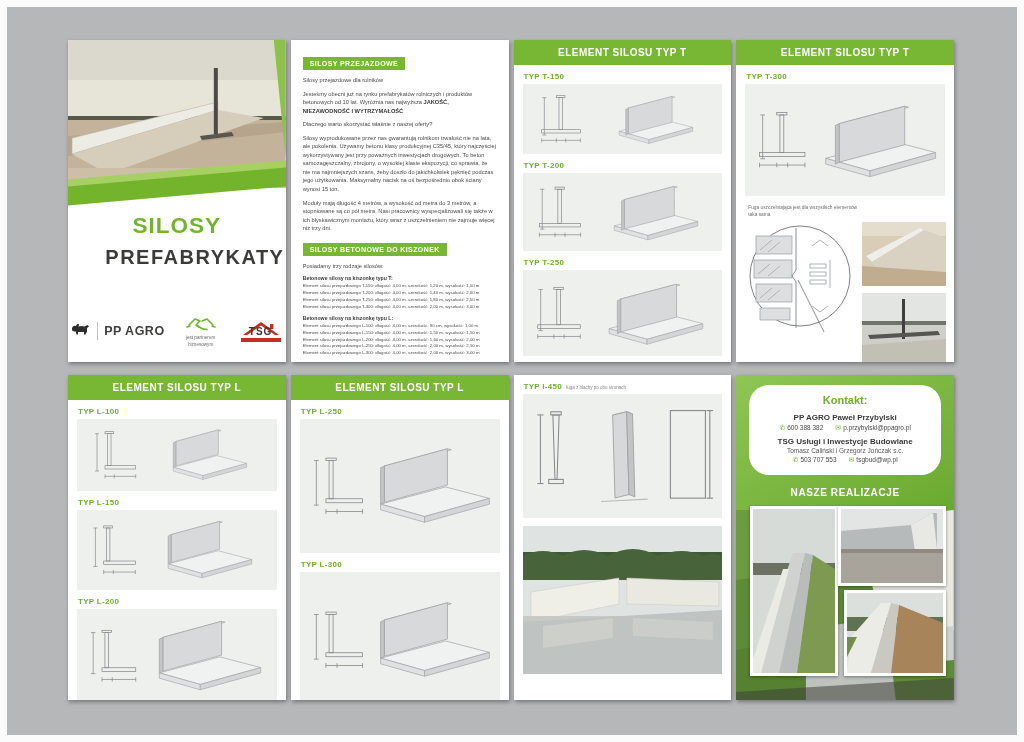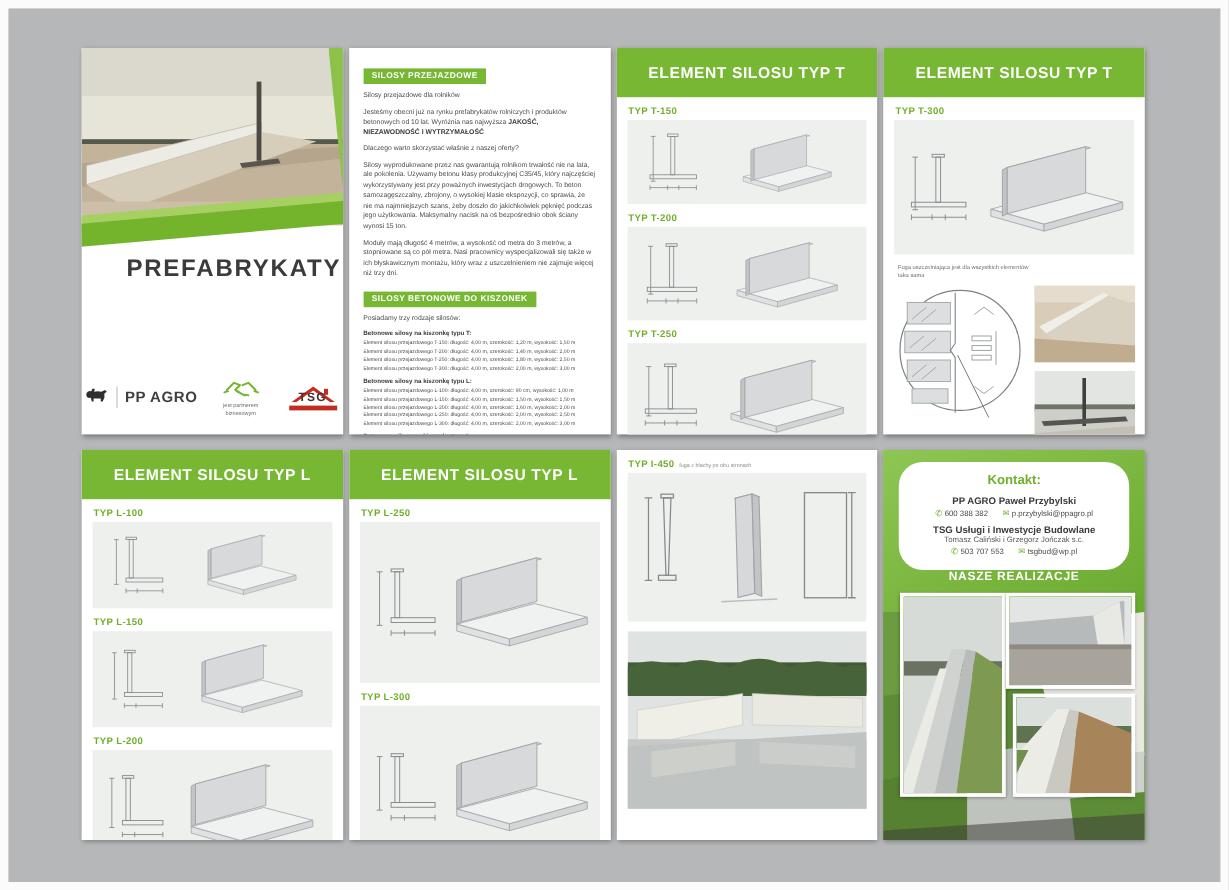--- a/index.html
+++ b/index.html
@@ -1,21 +1,21 @@
 <!DOCTYPE html>
 <html><head>
 <meta charset="utf-8">
 <style>
   html,body{margin:0;padding:0;}
   body{width:1024px;height:742px;position:relative;font-family:"Liberation Sans","DejaVu Sans",sans-serif;overflow:hidden;}
   .sheet{position:absolute;inset:0;background:#b6b7b9;border:7px solid #fbfbfb;box-sizing:border-box;}
   .panels{position:absolute;left:61px;top:33px;width:886px;height:660px;display:grid;
           grid-template-columns:repeat(4,1fr);grid-template-rows:322px 325px;column-gap:5px;row-gap:13px;}
   .panel{background:#fff;box-shadow:1px 2px 4px rgba(40,40,40,.45);overflow:hidden;position:relative;box-sizing:border-box;}
-  .gbar{height:41px;background:#77b733;color:#fff;font-weight:bold;font-size:13px;letter-spacing:.5px;
+  .gbar{height:25px;background:#77b733;color:#fff;font-weight:bold;font-size:10px;letter-spacing:.5px;
         display:flex;align-items:center;justify-content:center;}
   
   .cover-photo{position:relative;height:148px;overflow:hidden;}
   .cover-wedge{position:absolute;top:0;right:0;width:12px;height:118px;background:#8cc248;
         clip-path:polygon(100% 0,100% 100%,0 0);}
   .accent-zone{position:relative;height:30px;margin-top:-18px;}
   .accent-zone .light{position:absolute;left:-12px;right:-12px;top:0;height:12px;background:#a6d162;transform:rotate(-5deg);}
   .accent-zone .main{position:absolute;left:-12px;right:-12px;top:7px;height:19px;background:#74b42c;transform:rotate(-5deg);}
   .cover-title{margin-top:14px;text-align:center;line-height:1.08;}
   .cover-title .g{color:#74b42c;font-weight:bold;font-size:22.5px;letter-spacing:1px;}
@@ -46,21 +46,21 @@
   .fuga-note{font-size:4.8px;color:#6e6e6d;line-height:1.5;margin:8px 0 2px 12px;width:110px;}
   .detail-row{display:flex;margin:0 10px;gap:8px;align-items:flex-start;}
   
   .contact{background:linear-gradient(150deg,#8ec653 0%,#6cab31 55%,#55961f 100%);}
   .ccard{background:#fff;border-radius:20px;margin:10px 13px 0;padding:9px 6px 11px;text-align:center;position:relative;z-index:3;}
   .ccard .kt{color:#6fb02a;font-weight:bold;font-size:11px;margin-bottom:7px;}
   .ccard .nm{font-size:8px;font-weight:bold;color:#3a3a39;margin-top:5px;}
   .ccard .sb{font-size:6.5px;color:#5a5a59;margin-top:1px;}
   .ccard .cl{font-size:6.5px;color:#4a4a49;margin-top:2px;display:flex;justify-content:center;gap:12px;}
   .ccard .ic{color:#6fb02a;font-size:7px;}
-  .nreal{color:#fff;font-weight:bold;font-size:10px;letter-spacing:.6px;text-align:center;position:relative;z-index:3;}
+  .nreal{color:#fff;font-weight:bold;font-size:10px;letter-spacing:.6px;text-align:center;margin-top:12px;position:relative;z-index:3;}
   .collage{position:relative;margin:8px 14px 0;height:178px;z-index:2;}
   .ph{position:absolute;border:3px solid #fff;box-shadow:0 1px 3px rgba(0,0,0,.4);overflow:hidden;}
   .ph svg{display:block;width:100%;height:100%;}
   .bigphoto{position:absolute;left:0;right:0;bottom:0;height:190px;z-index:1;}
   .bigphoto svg{width:100%;height:100%;display:block;}
 </style>
 </head>
 <body>
 
 <svg width="0" height="0" style="position:absolute">
@@ -154,20 +154,21 @@
         <polygon points="132,96 164,92 166,96 134,100" fill="#5a564e"></polygon>
         <rect y="128" width="218" height="20" fill="#cdbfa7"></rect>
       </svg>
       <div class="cover-wedge"></div>
     </div>
     <div class="accent-zone">
       <div class="light"></div>
       <div class="main"></div>
     </div>
     <div class="cover-title">
+      <div class="g">SILOSY</div>
       <div class="d">PREFABRYKATY</div>
     </div>
     <div class="logo-row">
       <div class="ppagro">
         <svg width="22" height="15" viewBox="0 0 22 15">
           <path d="M3,5 q1,-3 4,-2 l1,-2 2,0 -0.5,2.5 q3,-1 6,0 l3,-1.5 1.5,1.5 -2,1.5 0,3.5 -1.5,3 -1.5,0 0,-2.5 -6,0 0,2.5 -1.5,0 -0.8,-3 q-3,0.5 -3.7,-1.5 z" fill="#2e2e2d"></path>
         </svg>
         <div class="sep"></div>
         <div class="txt">PP AGRO</div>
       </div>

